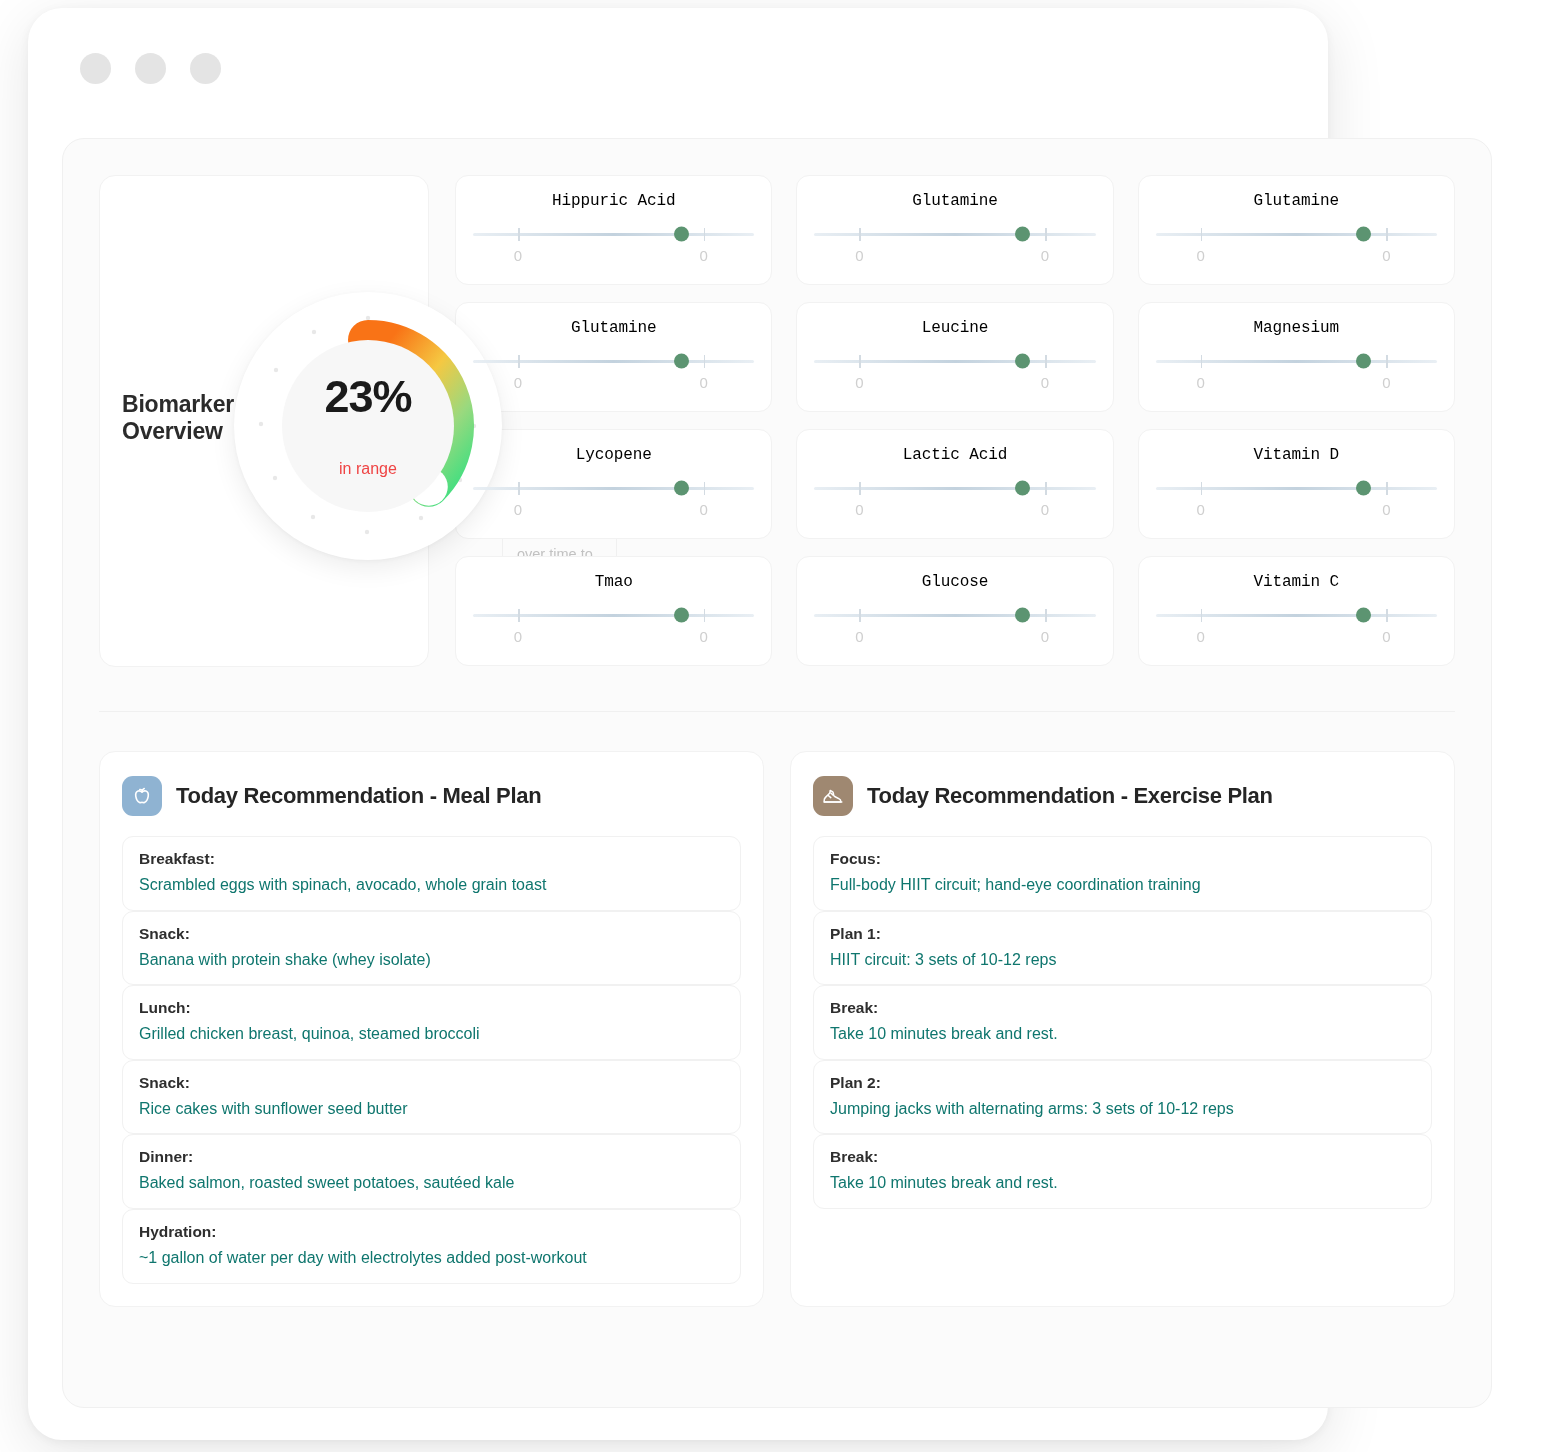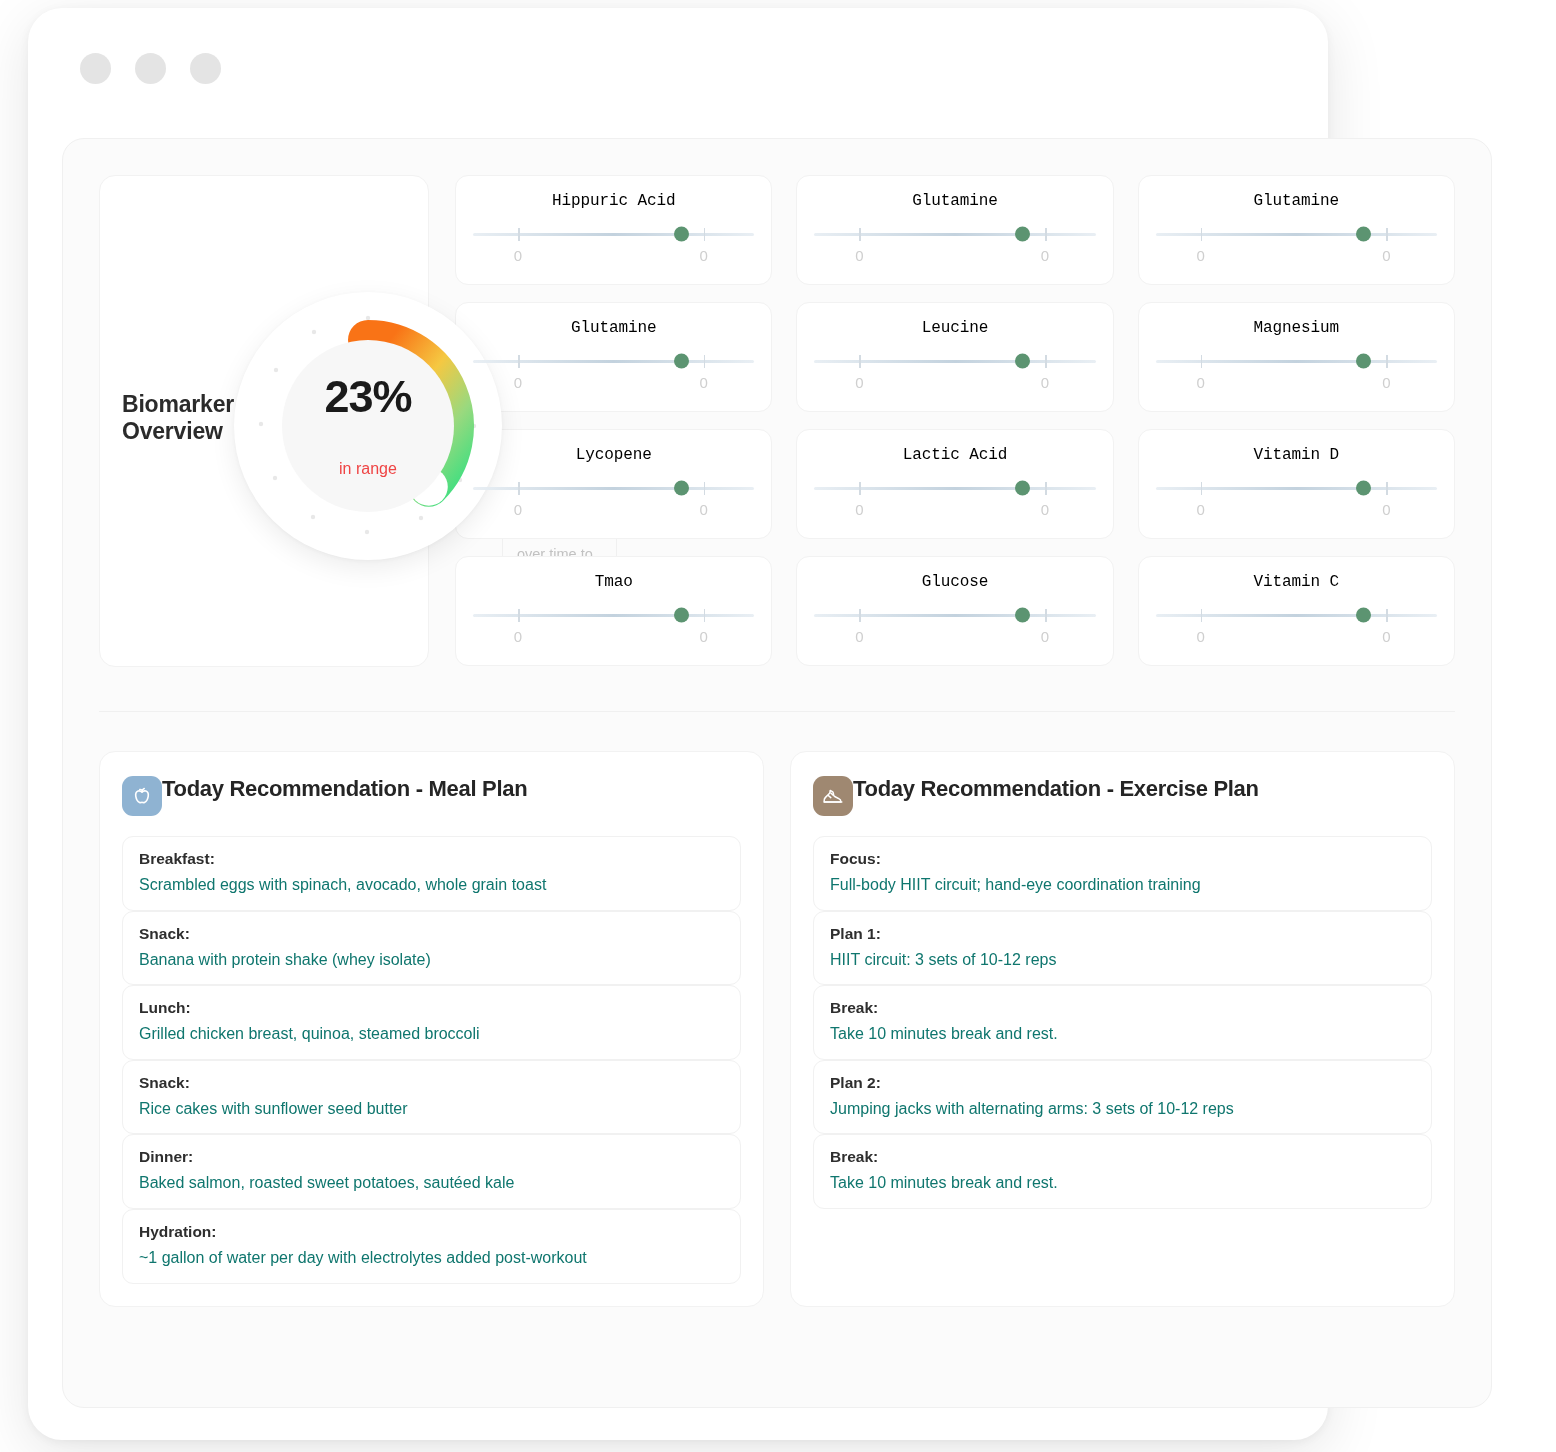--- a/index.html
+++ b/index.html
@@ -222,21 +222,22 @@
   }
   .plan-card {
     flex: 1;
     background: #ffffff;
     border: 1px solid #f2f2f2;
     border-radius: 16px;
     padding: 24px 22px 22px 22px;
   }
   .plan-header {
     display: flex;
-    align-items: flex-start;
+    align-items: center;
+    gap: 14px;
     margin-bottom: 20px;
   }
   .plan-icon {
     width: 40px; height: 40px;
     border-radius: 11px;
     display: flex;
     align-items: center;
     justify-content: center;
     flex: none;
   }

